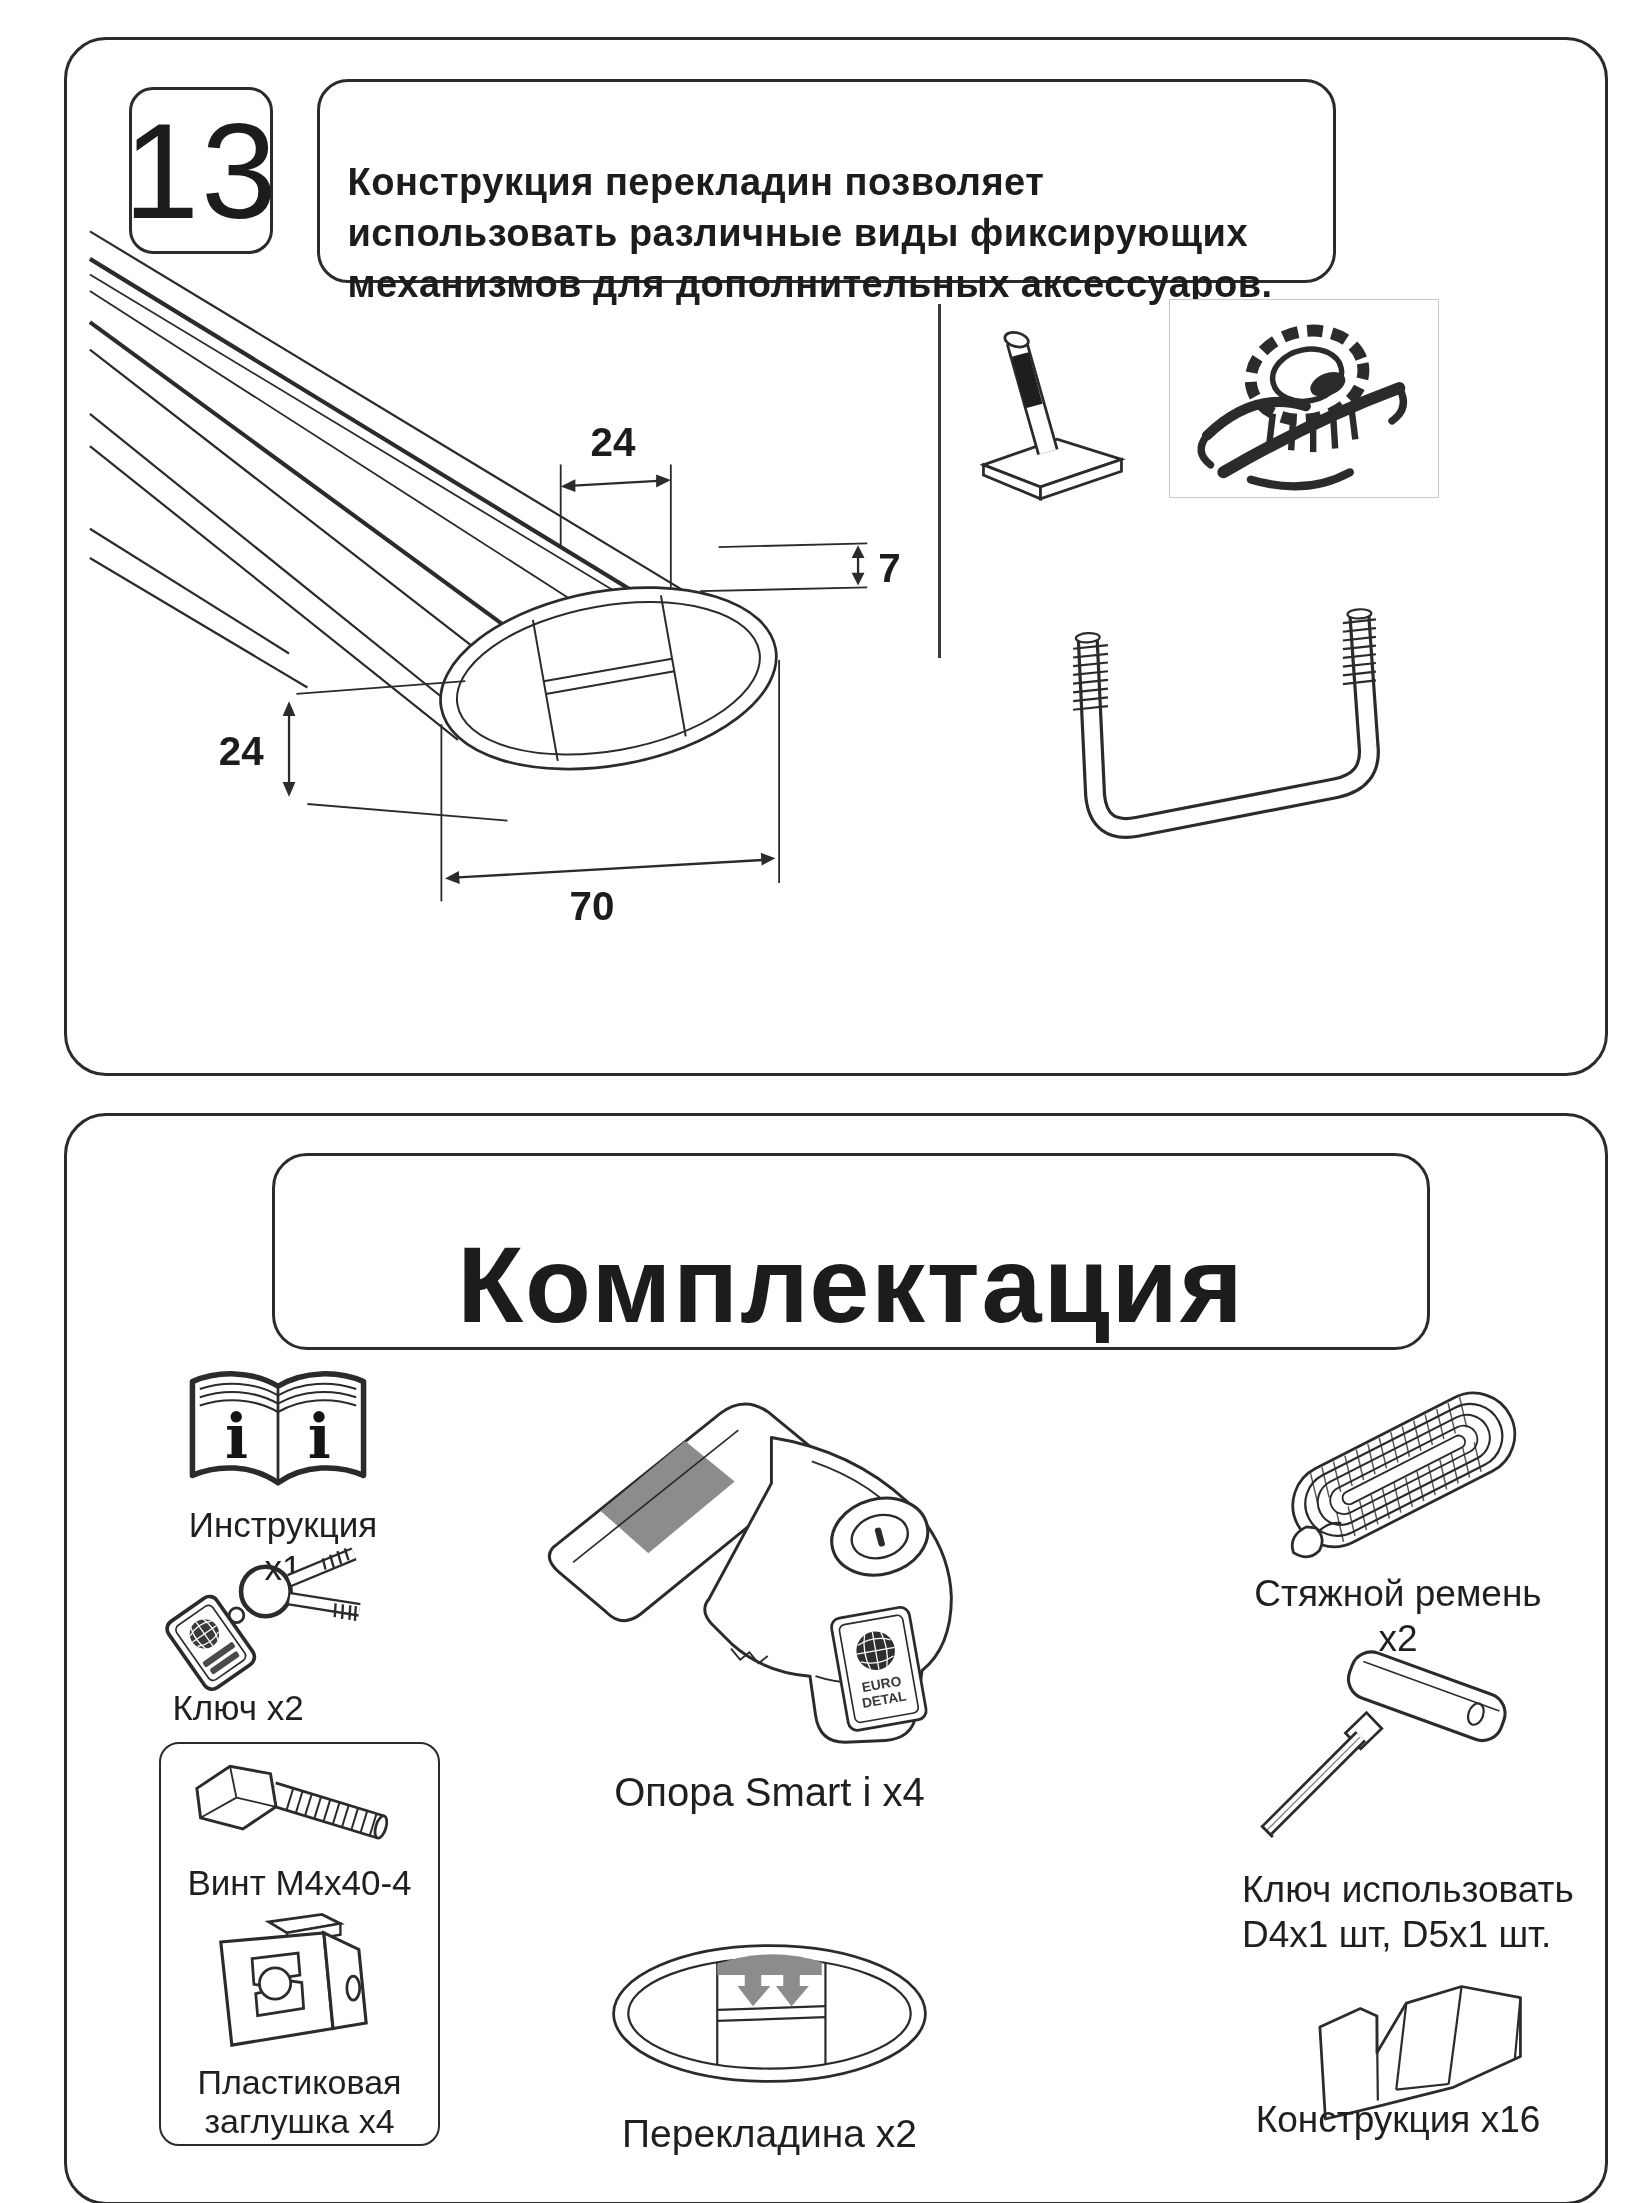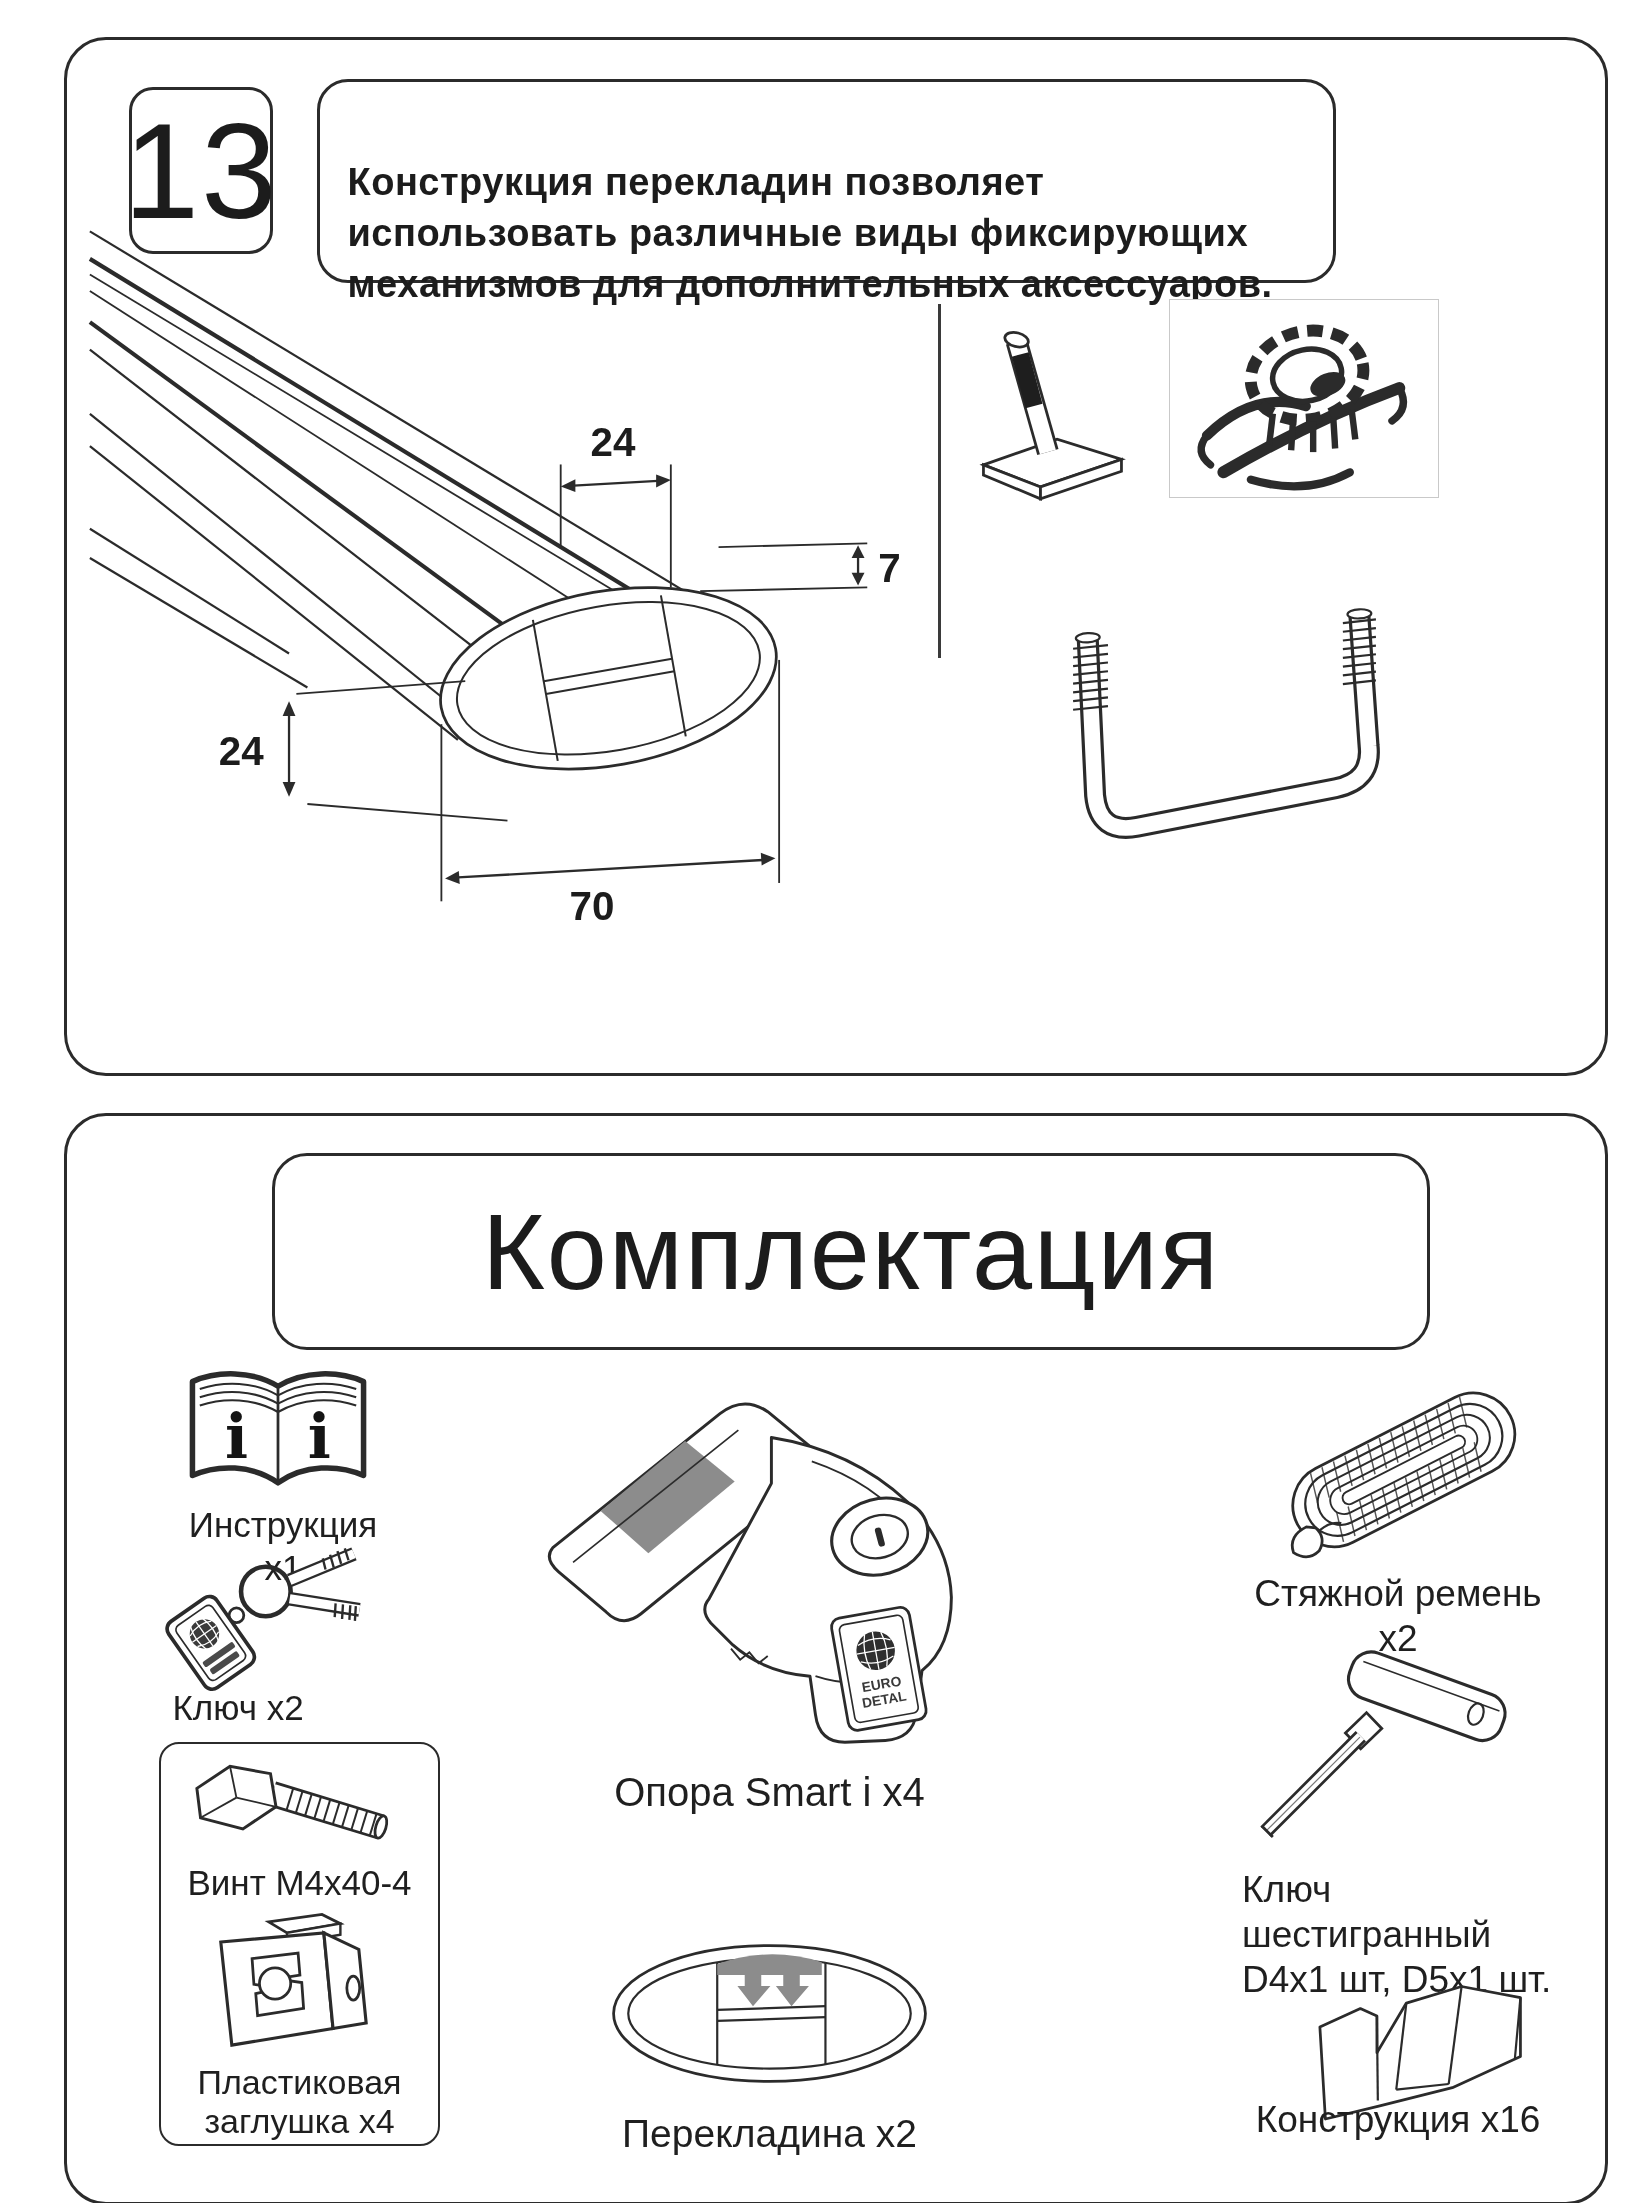--- a/index.html
+++ b/index.html
@@ -5,22 +5,22 @@
   html,body{margin:0;padding:0;background:#fff;}
   .page{position:relative;width:1653px;height:2204px;background:#fff;overflow:hidden;
         font-family:"Liberation Sans","DejaVu Sans",sans-serif;color:#1c1c1c;}
   .panel{position:absolute;border:3.2px solid #2b2b2b;border-radius:42px;background:#fff;}
   .rbox{position:absolute;border:3.2px solid #2b2b2b;border-radius:27.5px;background:#fff;}
   .lbl{position:absolute;text-align:center;white-space:pre-line;line-height:1.22;color:#1f1f1f;}
   .step-num{display:flex;align-items:center;justify-content:center;
             font-size:136px;font-weight:400;letter-spacing:1.8px;margin-top:12px;}
   .hdr-text{font-size:38px;font-weight:bold;line-height:1.34;white-space:pre-line;
             padding:24px 9.2px 0 27.5px;letter-spacing:0.5px;}
-  .kit-title{display:flex;align-items:center;justify-content:center;
-             font-size:108px;font-weight:normal;letter-spacing:1.8px;}
+  .kit-title{display:flex;align-items:flex-end;justify-content:center;
+             font-size:108px;font-weight:bold;letter-spacing:1.8px;}
   .divider{position:absolute;width:2.8px;background:#3a3a3a;}
   .lightbox{position:absolute;border:1.8px solid #c9c9c9;background:#fff;}
   svg{position:absolute;overflow:visible;}
   .ln{stroke:#2b2b2b;fill:none;}
   .wf{fill:#fff;stroke:#2b2b2b;}
   .blk{fill:#2b2b2b;stroke:none;}
   .gry{fill:#8c8c8c;stroke:none;}
   .wln{stroke:#fff;fill:none;}
   .dim{font-family:"Liberation Sans","DejaVu Sans",sans-serif;font-weight:bold;
        font-size:44px;fill:#1c1c1c;}
@@ -328,21 +328,21 @@
         <ellipse class="ln" stroke-width="2.4" cx="263" cy="66" rx="8" ry="12"></ellipse>
       </g>
       <g transform="rotate(-44 137 104)">
         <rect class="wf" stroke-width="3" x="121" y="92" width="32" height="24"></rect>
       </g>
       <path class="ln" stroke-width="16" d="M134,110 L30,214"></path>
       <path class="wln" stroke-width="10" d="M134,110 L30,214"></path>
       <line stroke="#777" stroke-width="1.3" x1="133" y1="111" x2="31" y2="213"></line>
       <line class="ln" stroke-width="3" x1="26" y1="208" x2="38" y2="220"></line>
     </svg>
-    <div class="lbl" style="left:1175px;top:751px;width:340px;font-size:37px;text-align:left;">Ключ шестигранный
+    <div class="lbl" style="left:1175px;top:751px;width:340px;font-size:37px;text-align:left;">Ключ использовать
 D4x1 шт, D5x1 шт.</div>
 
     <svg style="left:1240px;top:852px;width:230px;height:152px;" viewBox="0 0 250 165">
       <path class="wf" stroke-width="3" stroke-linejoin="round" d="M14,64 L58,44 L76,52 L76,92 L108,38 L168,20 L232,32 L232,96 L158,130 L78,150 L20,164 Z"></path>
       <g class="ln" stroke-width="2.4">
         <path d="M76,52 L77,144"></path>
           <path d="M108,38 L97,132"></path>
           <path d="M168,20 L154,126"></path>
         <path d="M97,132 L154,126"></path>
           <path d="M232,32 L226,98"></path>

